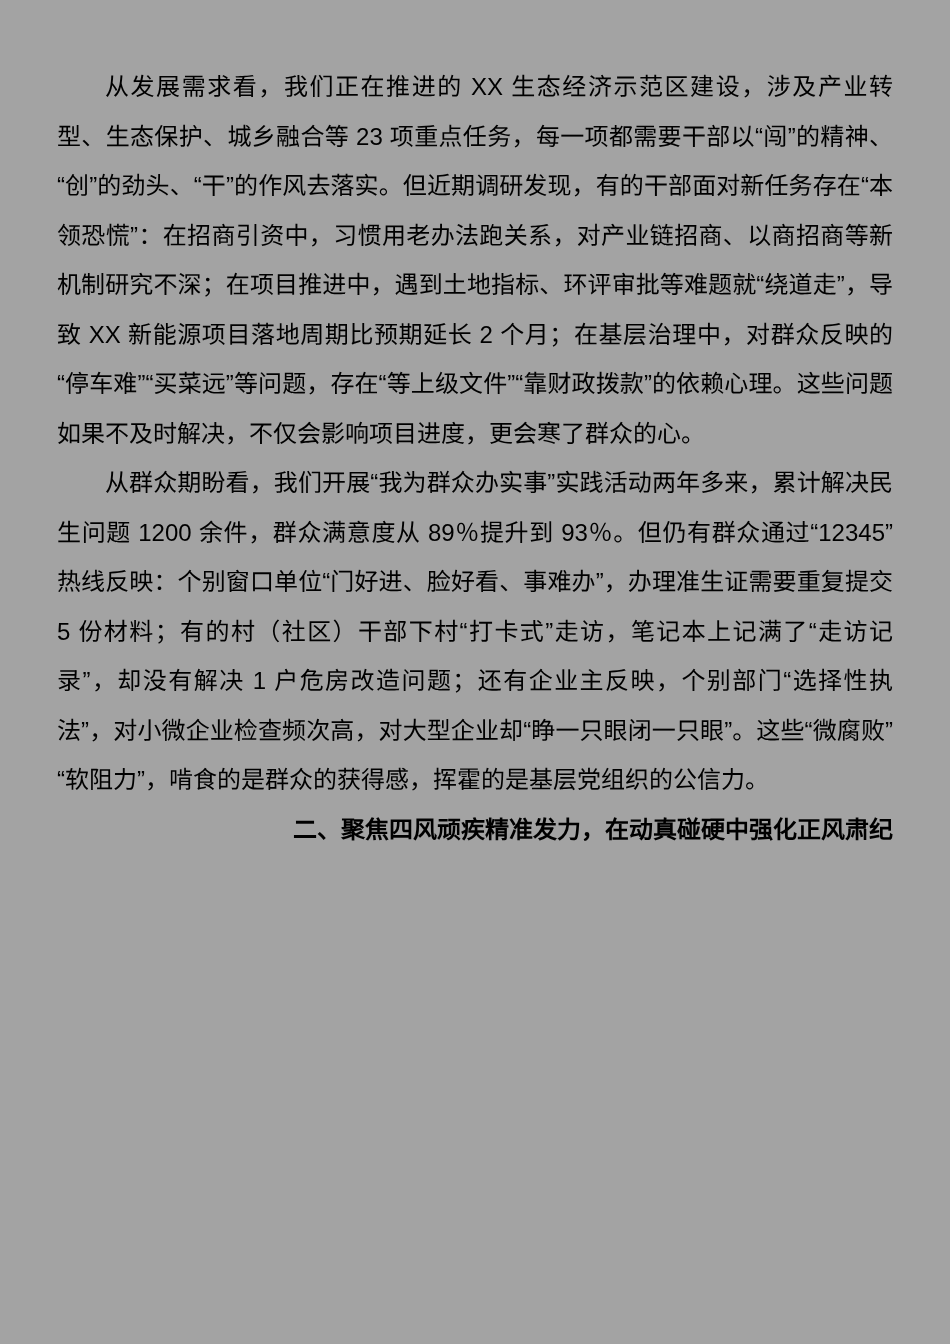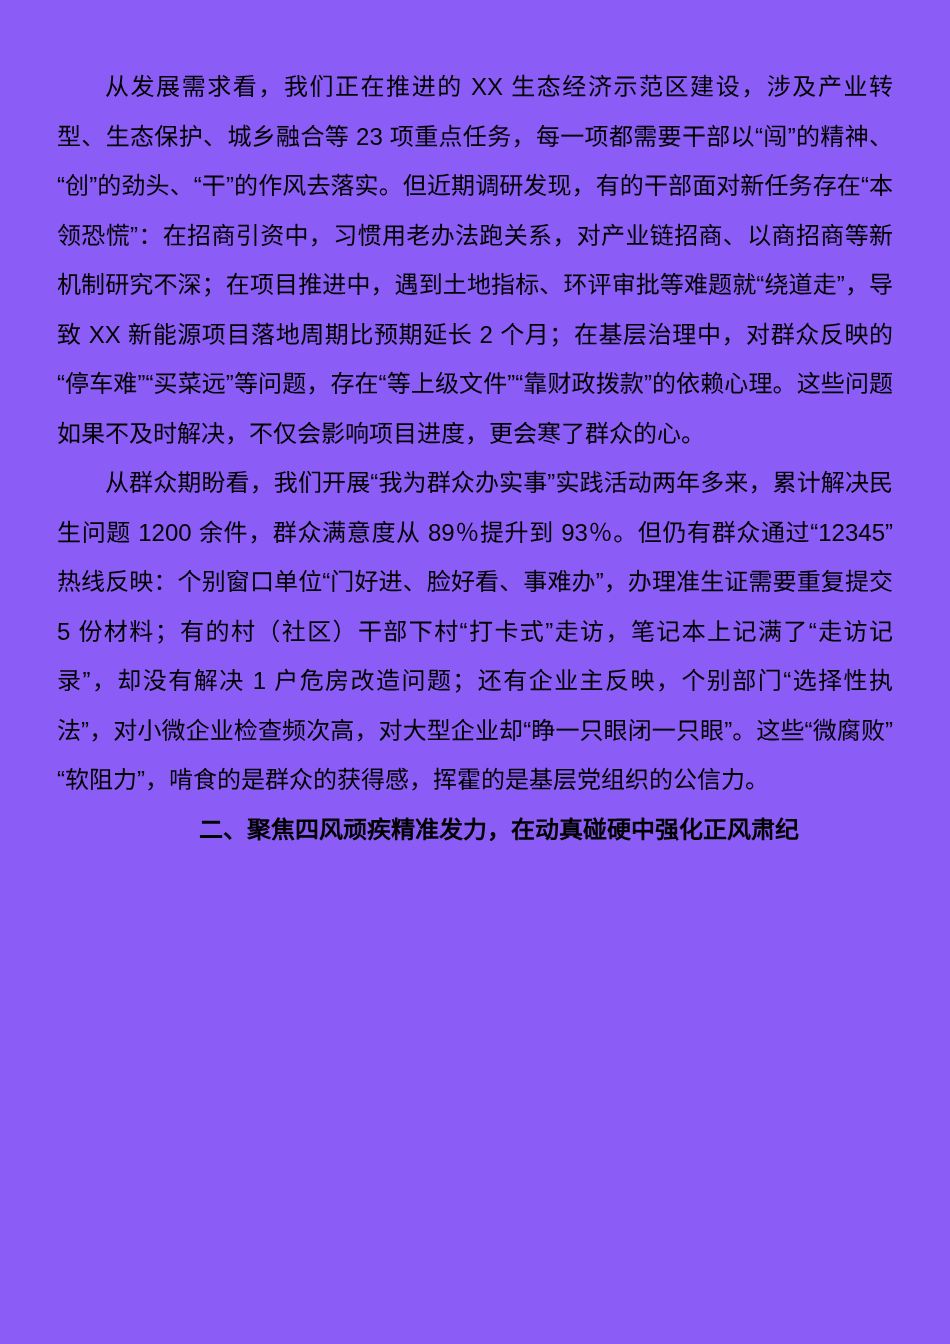--- a/index.html
+++ b/index.html
@@ -11,37 +11,37 @@
     width: 950px;
     height: 1344px;
     overflow: hidden;
     font-family: "Liberation Sans", "DejaVu Sans", sans-serif;
   }
   .page {
     box-sizing: border-box;
     width: 950px;
     height: 1344px;
     padding: 62px 57px 0 57px;
-    background: #8b5cf6;
+    background: #a3a3a3;
   }
   .para {
     margin: 0;
     padding: 0;
     font-size: 24px;
     line-height: 49.5px;
     color: #000000;
     text-align: justify;
     text-justify: inter-ideograph;
     text-indent: 2em;
     word-break: break-all;
     font-kerning: none;
   }
   .para.heading {
     font-weight: bold;
-    text-align: center;
+    text-align: right;
   }
 </style>
 </head>
 <body>
 
 <div class="page">
   <p class="para">从发展需求看，我们正在推进的 XX 生态经济示范区建设，涉及产业转型、生态保护、城乡融合等 23 项重点任务，每一项都需要干部以“闯”的精神、“创”的劲头、“干”的作风去落实。但近期调研发现，有的干部面对新任务存在“本领恐慌”：在招商引资中，习惯用老办法跑关系，对产业链招商、以商招商等新机制研究不深；在项目推进中，遇到土地指标、环评审批等难题就“绕道走”，导致 XX 新能源项目落地周期比预期延长 2 个月；在基层治理中，对群众反映的“停车难”“买菜远”等问题，存在“等上级文件”“靠财政拨款”的依赖心理。这些问题如果不及时解决，不仅会影响项目进度，更会寒了群众的心。</p>
   <p class="para">从群众期盼看，我们开展“我为群众办实事”实践活动两年多来，累计解决民生问题 1200 余件，群众满意度从 89％提升到 93％。但仍有群众通过“12345”热线反映：个别窗口单位“门好进、脸好看、事难办”，办理准生证需要重复提交 5 份材料；有的村（社区）干部下村“打卡式”走访，笔记本上记满了“走访记录”，却没有解决 1 户危房改造问题；还有企业主反映，个别部门“选择性执法”，对小微企业检查频次高，对大型企业却“睁一只眼闭一只眼”。这些“微腐败”“软阻力”，啃食的是群众的获得感，挥霍的是基层党组织的公信力。</p>
   <p class="para heading">二、聚焦四风顽疾精准发力，在动真碰硬中强化正风肃纪</p>
 </div>

